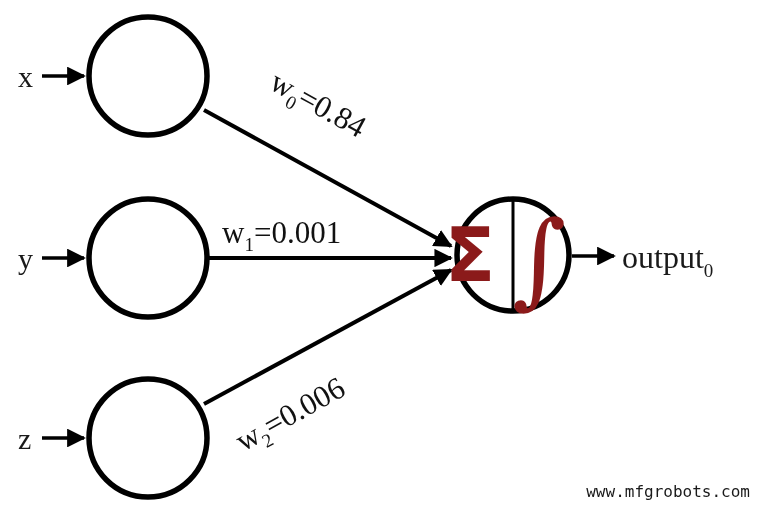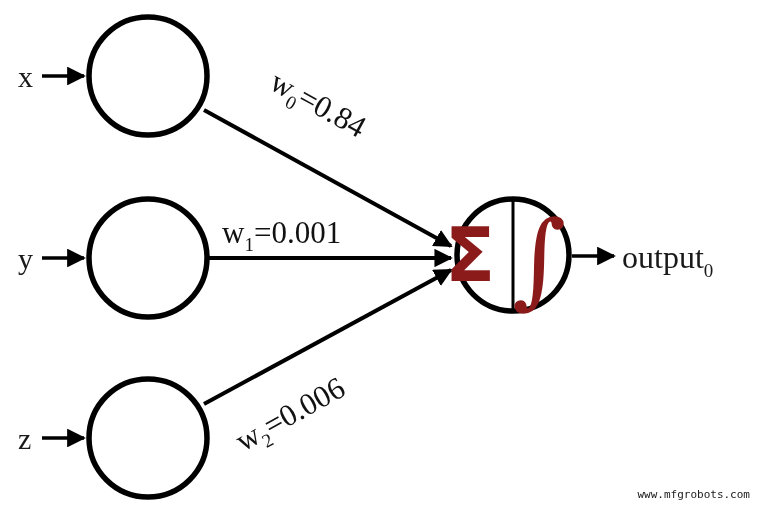--- a/index.html
+++ b/index.html
@@ -80,21 +80,21 @@
   .op-integral {
     font-family: "DejaVu Serif", serif;
     font-size: 104px;
     fill: #8B1A1A;
   }
   .watermark {
     position: absolute;
     right: 14px;
     bottom: 8px;
     font-family: "DejaVu Sans Mono", monospace;
-    font-size: 11px;
+    font-size: 16px;
     color: #1a1a1a;
     letter-spacing: 0px;
     white-space: nowrap;
   }
 </style>
 </head>
 <body>
 
 <div id="canvas">
 

